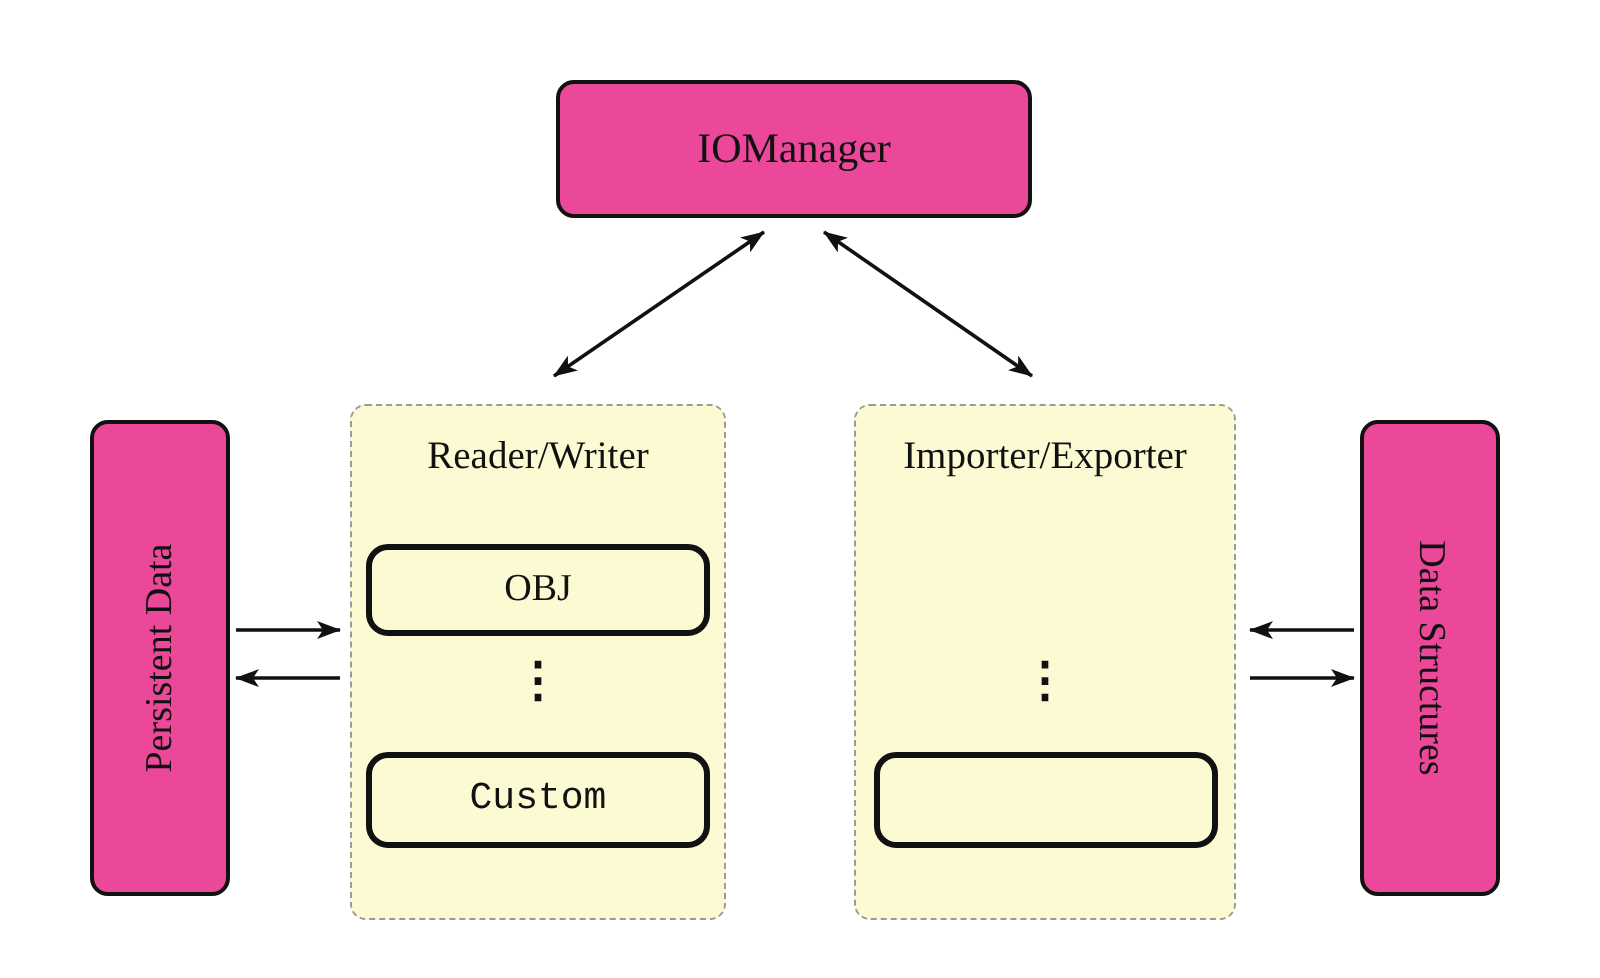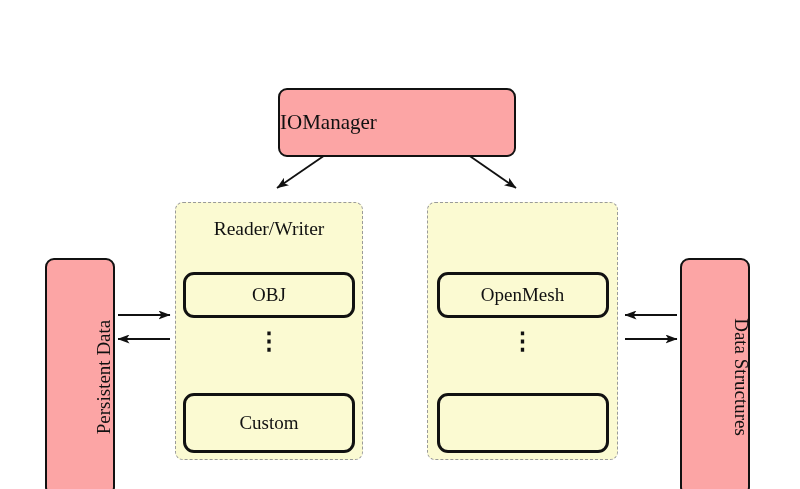--- a/index.html
+++ b/index.html
@@ -15,28 +15,27 @@
     color: #111;
   }
   svg.arrow-layer {
     position: absolute; left: 0; top: 0;
     width: 800px; height: 489px;
     pointer-events: none;
   }
   .node {
     position: absolute;
     box-sizing: border-box;
-    background: #fca5a5;
+    background: #ec4899;
     border: 2.5px solid #111;
     border-radius: 9px;
     display: flex;
     align-items: center;
-    justify-content: flex-start;
+    justify-content: center;
     font-size: 20px;
-    margin-top: 48px;
   }
   .node.iomanager {
     left: 278px; top: 40px; width: 238px; height: 69px;
     font-size: 21px;
   }
   .node.side {
     width: 70px; height: 238px;
   }
   .node.side .vlabel {
     white-space: nowrap;
@@ -75,21 +74,21 @@
     border-radius: 11px;
     display: flex;
     flex-direction: column;
     align-items: center;
     justify-content: center;
     font-size: 19px;
     line-height: 1.25;
     text-align: center;
   }
   .item-first { top: 69px; height: 46px; }
-  .item-last  { top: 190px; height: 60px; }
+  .item-last  { top: 173px; height: 48px; font-family: Liberation Mono, monospace; }
   .ellipsis {
     position: absolute;
     left: 0; right: 0; top: 126px;
     text-align: center;
     font-size: 24px;
     font-weight: 600;
     line-height: 1;
   }
 </style>
 </head>
@@ -128,21 +127,19 @@
     <div class="item-box item-first">
       <span>OBJ</span>
     </div>
     <div class="ellipsis">⋮</div>
     <div class="item-box item-last">
       <span>Custom</span>
     </div>
   </div>
 
   <div class="group right">
-    <div class="item-box item-first">
-      <span>OpenMesh</span>
-    </div>
+    <div class="group-title">Importer/Exporter</div>
     <div class="ellipsis">⋮</div>
     <div class="item-box item-last">
     </div>
   </div>
 
 </div>
 
 </body></html>

